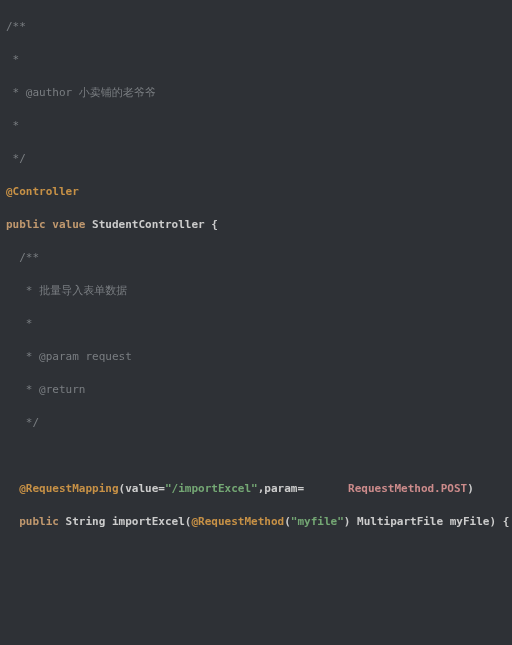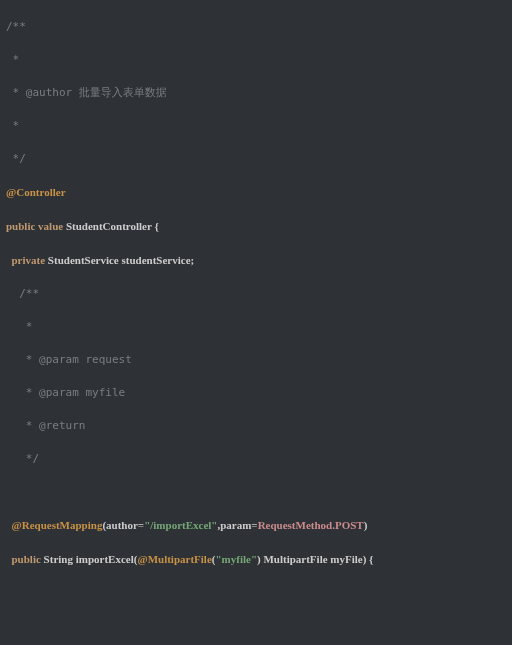--- a/index.html
+++ b/index.html
@@ -17,44 +17,43 @@
     padding: 2px 6px;
     white-space: pre;
     color: #cccccc;
   }
   .line { display: block; min-height: 1.5em; }
   .c-comment   { color: #7a7e82; }  
   .c-anno      { color: #c79146; }  
   .c-kw        { color: #c0986e; }
   .c-str       { color: #74a774; }  
   .c-plain     { color: #cccccc; }
-  .c-red       { color: #cc8b8b; }  
-  .c-bold      { font-weight: bold; font-family: Liberation Serif, serif; }
+  .c-red       { color: #cc8b8b; margin-left: 44px; }  
+  .c-bold      { font-weight: bold; }
 </style>
 </head>
 <body>
 
 <div class="code">
 <span class="line"><span class="c-comment">/**</span></span>
 <span class="line"><span class="c-comment"> *</span></span>
-<span class="line"><span class="c-comment"> * @author </span><span class="c-comment">批量导入表单数据</span></span>
+<span class="line"><span class="c-comment"> * @author </span><span class="c-comment">小卖铺的老爷爷</span></span>
 <span class="line"><span class="c-comment"> *</span></span>
 <span class="line"><span class="c-comment"> */</span></span>
 <span class="line"><span class="c-anno c-bold">@Controller</span></span>
 <span class="line"><span class="c-kw c-bold">public </span><span class="c-kw c-bold">value </span><span class="c-plain c-bold">StudentController {</span></span>
-<span class="line"><span class="c-kw c-bold">  private </span><span class="c-plain c-bold">StudentService studentService;</span></span>
 <span class="line"><span class="c-comment">  /**</span></span>
+<span class="line"><span class="c-comment">   * </span><span class="c-comment">批量导入表单数据</span></span>
 <span class="line"><span class="c-comment">   *</span></span>
 <span class="line"><span class="c-comment">   * @param request</span></span>
-<span class="line"><span class="c-comment">   * @param myfile</span></span>
 <span class="line"><span class="c-comment">   * @return</span></span>
 <span class="line"><span class="c-comment">   */</span></span>
 <span class="line"></span>
-<span class="line"><span class="c-anno c-bold">  @RequestMapping</span><span class="c-plain c-bold">(author=</span><span class="c-str c-bold">"/importExcel"</span><span class="c-plain c-bold">,param=</span><span class="c-red c-bold">RequestMethod.POST</span><span class="c-plain c-bold">)</span></span>
-<span class="line"><span class="c-kw c-bold">  public </span><span class="c-plain c-bold">String importExcel(</span><span class="c-anno c-bold">@MultipartFile</span><span class="c-plain c-bold">(</span><span class="c-str c-bold">"myfile"</span><span class="c-plain c-bold">) MultipartFile myFile) {</span></span>
+<span class="line"><span class="c-anno c-bold">  @RequestMapping</span><span class="c-plain c-bold">(value=</span><span class="c-str c-bold">"/importExcel"</span><span class="c-plain c-bold">,param=</span><span class="c-red c-bold">RequestMethod.POST</span><span class="c-plain c-bold">)</span></span>
+<span class="line"><span class="c-kw c-bold">  public </span><span class="c-plain c-bold">String importExcel(</span><span class="c-anno c-bold">@RequestMethod</span><span class="c-plain c-bold">(</span><span class="c-str c-bold">"myfile"</span><span class="c-plain c-bold">) MultipartFile myFile) {</span></span>
 
 
 
 
 
 
 
 
 
 

